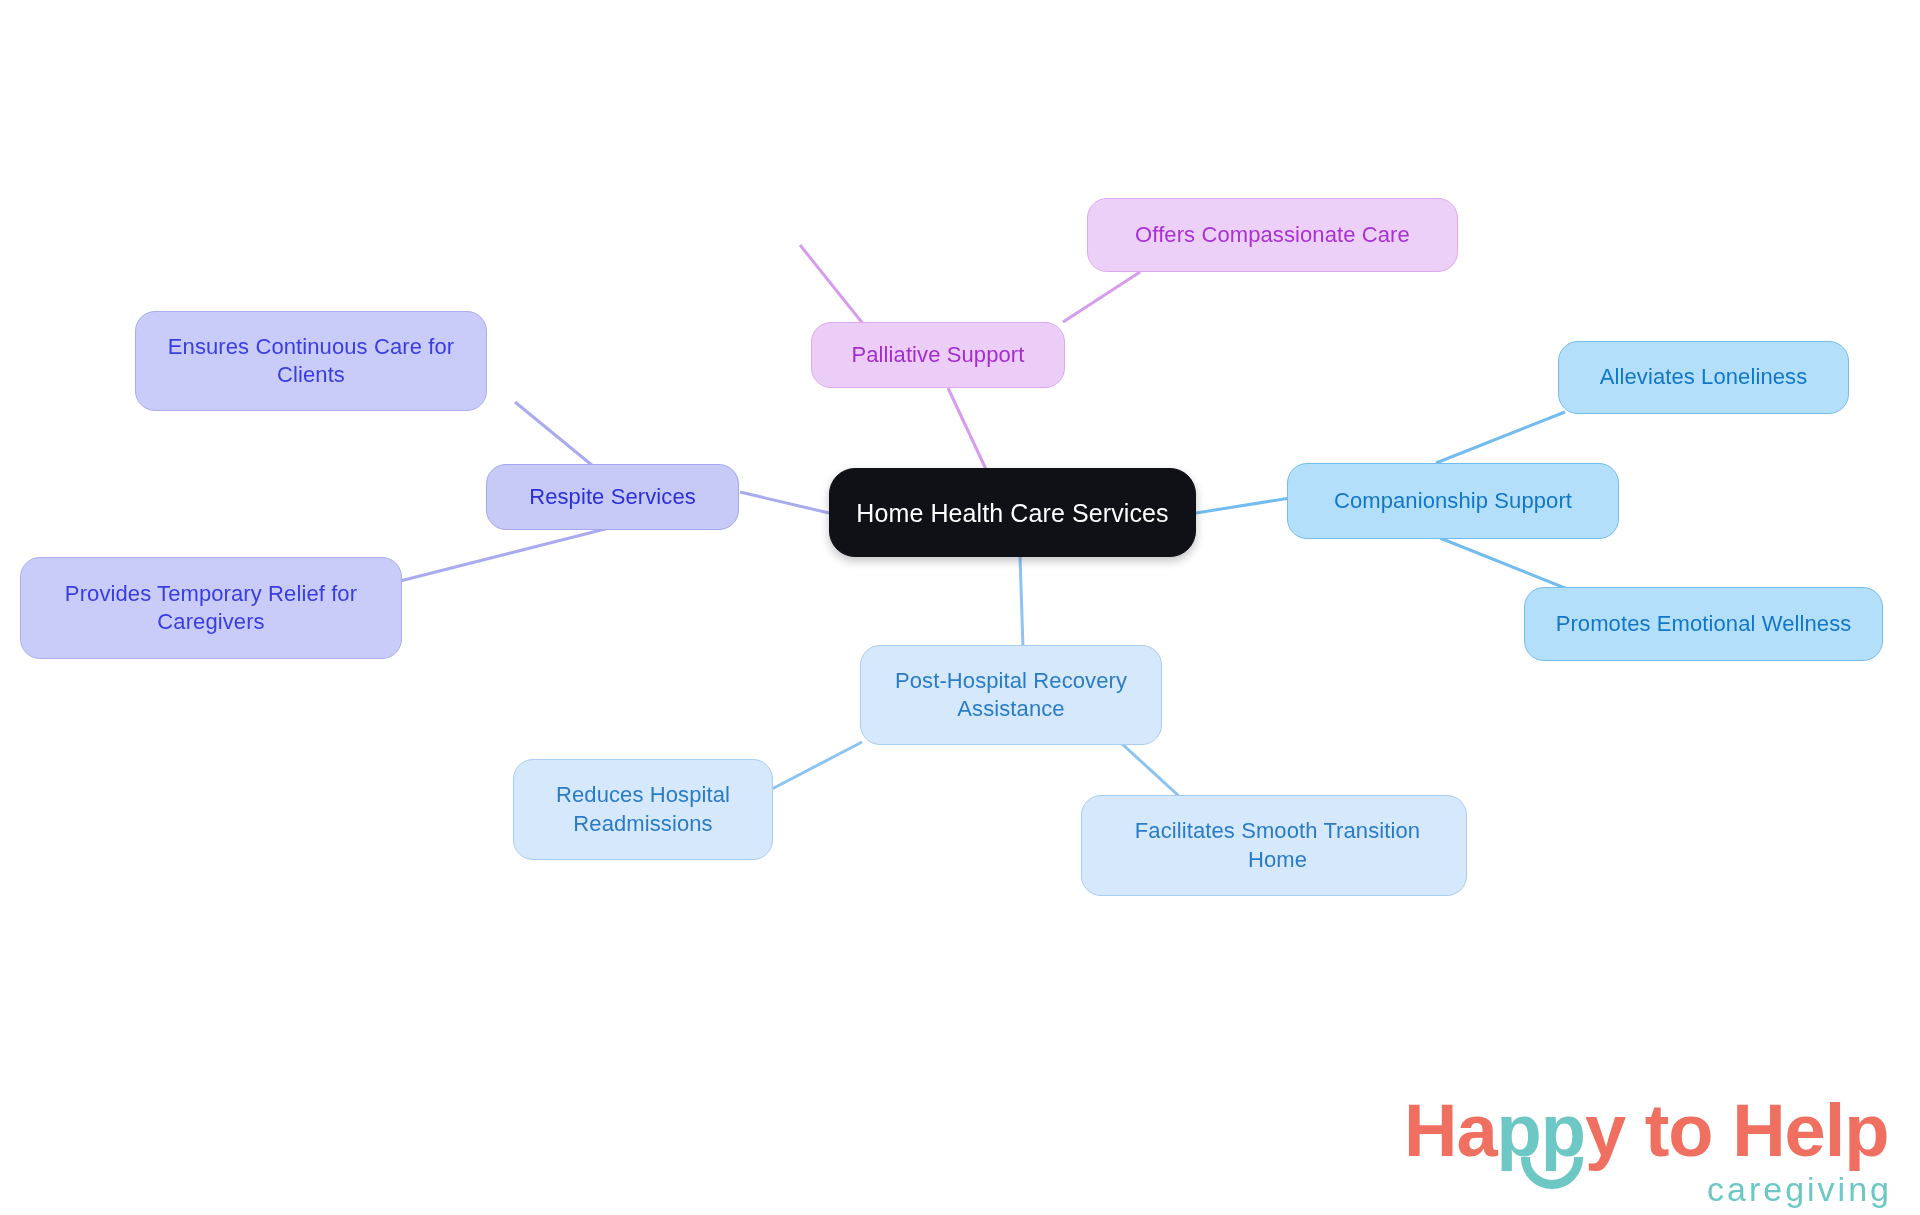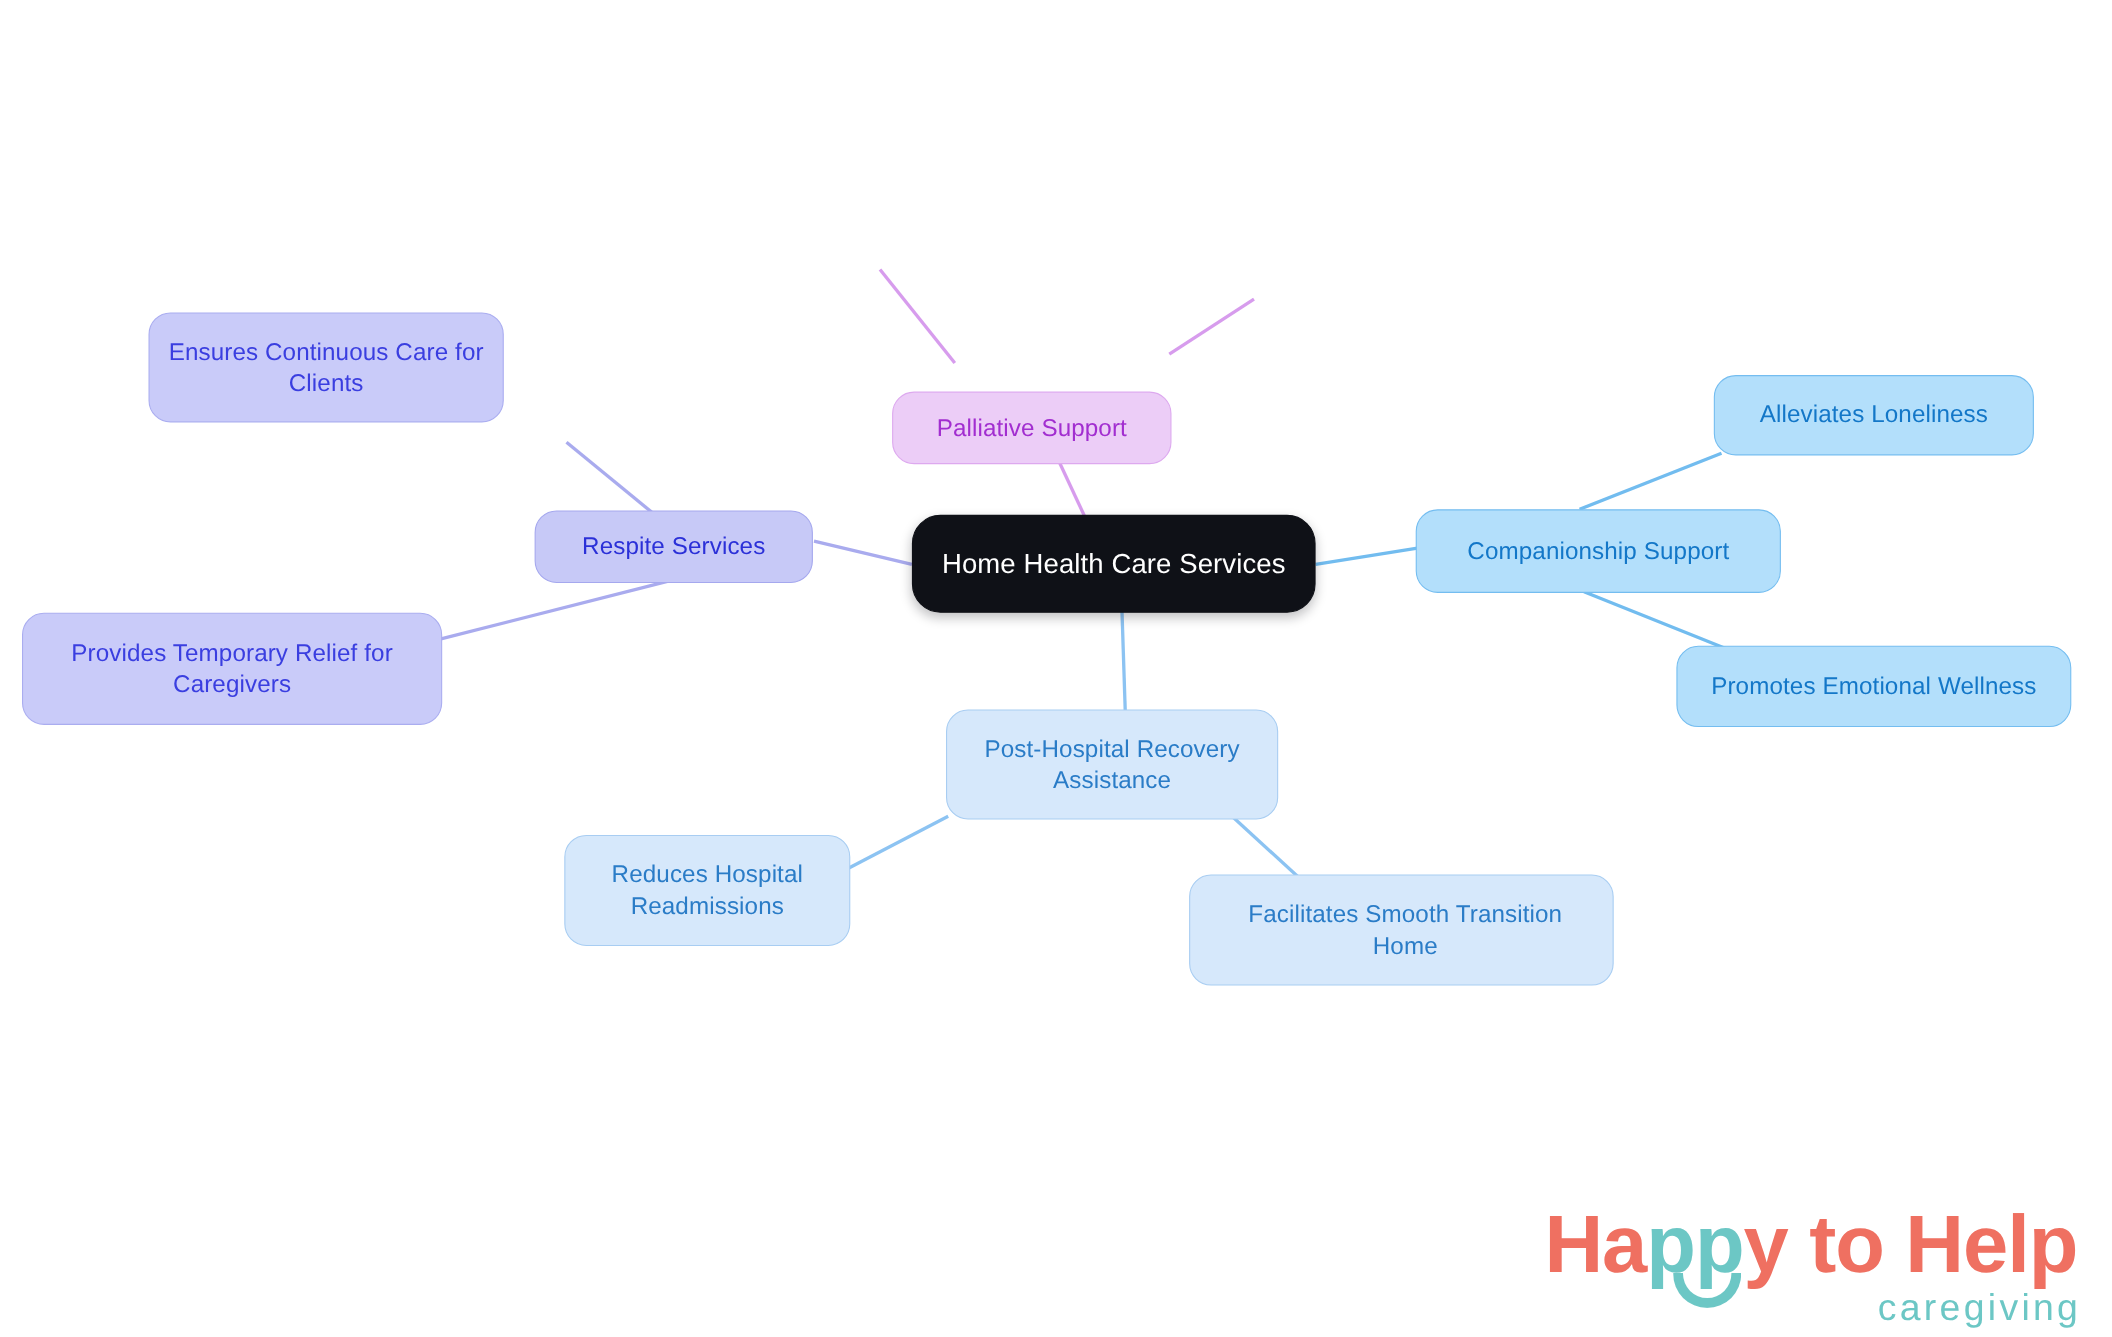--- a/index.html
+++ b/index.html
@@ -71,21 +71,20 @@
     color: #3a3ee0;
     font-size: 22px;
   }
 
   
   .node.pur {
     background: #eccdf7;
     border-color: #dda9ef;
     color: #a22ed0;
     font-size: 22px;
-    margin-top: 34px;
   }
   .node.pur-lite {
     background: #edd0f8;
     border-color: #dcabef;
     color: #a832d4;
     font-size: 22px;
   }
 
   
   .node.blu {
@@ -176,27 +175,28 @@
 
     <path d="M 862 742 L 770 790" fill="none" stroke="#8cc3f2" stroke-width="3"></path>
 
     <path d="M 1120 742 L 1205 820" fill="none" stroke="#8cc3f2" stroke-width="3"></path>
   </svg>
 
   <div class="node root" style="left:829px; top:468px; width:367px; height:89px;">Home Health Care Services</div>
 
   <div class="node lav" style="left:486px; top:464px; width:253px; height:66px;">Respite Services</div>
 
-  <div class="node lav-lite" style="left:135px; top:284px; width:323px; height:100px;">Ensures Continuous Care for Clients</div>
+  <div class="node lav-lite" style="left:135px; top:311px; width:352px; height:100px;">Ensures Continuous Care for Clients</div>
 
   <div class="node lav-lite" style="left:20px; top:557px; width:382px; height:102px;">Provides Temporary Relief for Caregivers</div>
 
   <div class="node pur" style="left:811px; top:322px; width:254px; height:66px;">Palliative Support</div>
 
 
+  <div class="node pur-lite" style="left:1087px; top:198px; width:371px; height:74px;">Offers Compassionate Care</div>
 
   <div class="node blu" style="left:1287px; top:463px; width:332px; height:76px;">Companionship Support</div>
 
   <div class="node blu" style="left:1558px; top:341px; width:291px; height:73px;">Alleviates Loneliness</div>
 
   <div class="node blu" style="left:1524px; top:587px; width:359px; height:74px;">Promotes Emotional Wellness</div>
 
   <div class="node pale" style="left:860px; top:645px; width:302px; height:100px;">Post-Hospital Recovery Assistance</div>
 
   <div class="node pale" style="left:513px; top:759px; width:260px; height:101px;">Reduces Hospital Readmissions</div>

